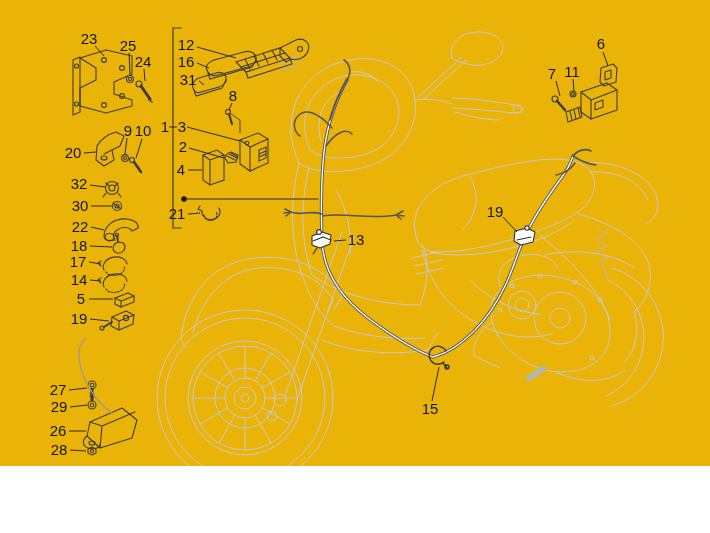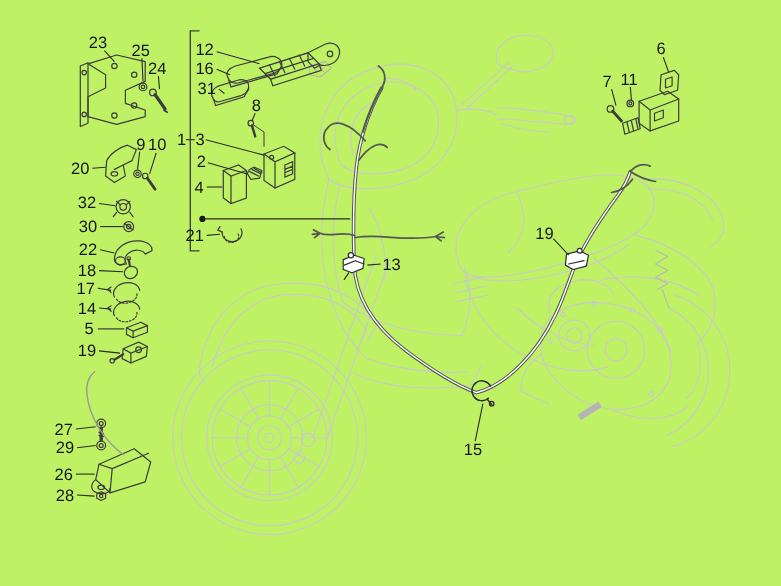--- a/index.html
+++ b/index.html
@@ -1,16 +1,16 @@
 <!DOCTYPE html>
 <html><head>
 <meta charset="utf-8">
 <style>
   html,body{margin:0;padding:0;background:#ffffff;}
-  .stage{position:relative;width:710px;height:533px;background:#bef264;overflow:hidden;
+  .stage{position:relative;width:710px;height:466px;background:#eab308;overflow:hidden;
          font-family:"Liberation Sans",sans-serif;}
   svg text{font:15px "Liberation Sans",sans-serif;fill:#161616;}
 </style>
 </head>
 <body>
 
 <div class="stage">
 <svg width="710" height="533" viewBox="0 0 710 533" xmlns="http://www.w3.org/2000/svg">
 
   <g stroke="#c9c9c9" fill="none" stroke-width="1" stroke-linecap="round" stroke-linejoin="round">

